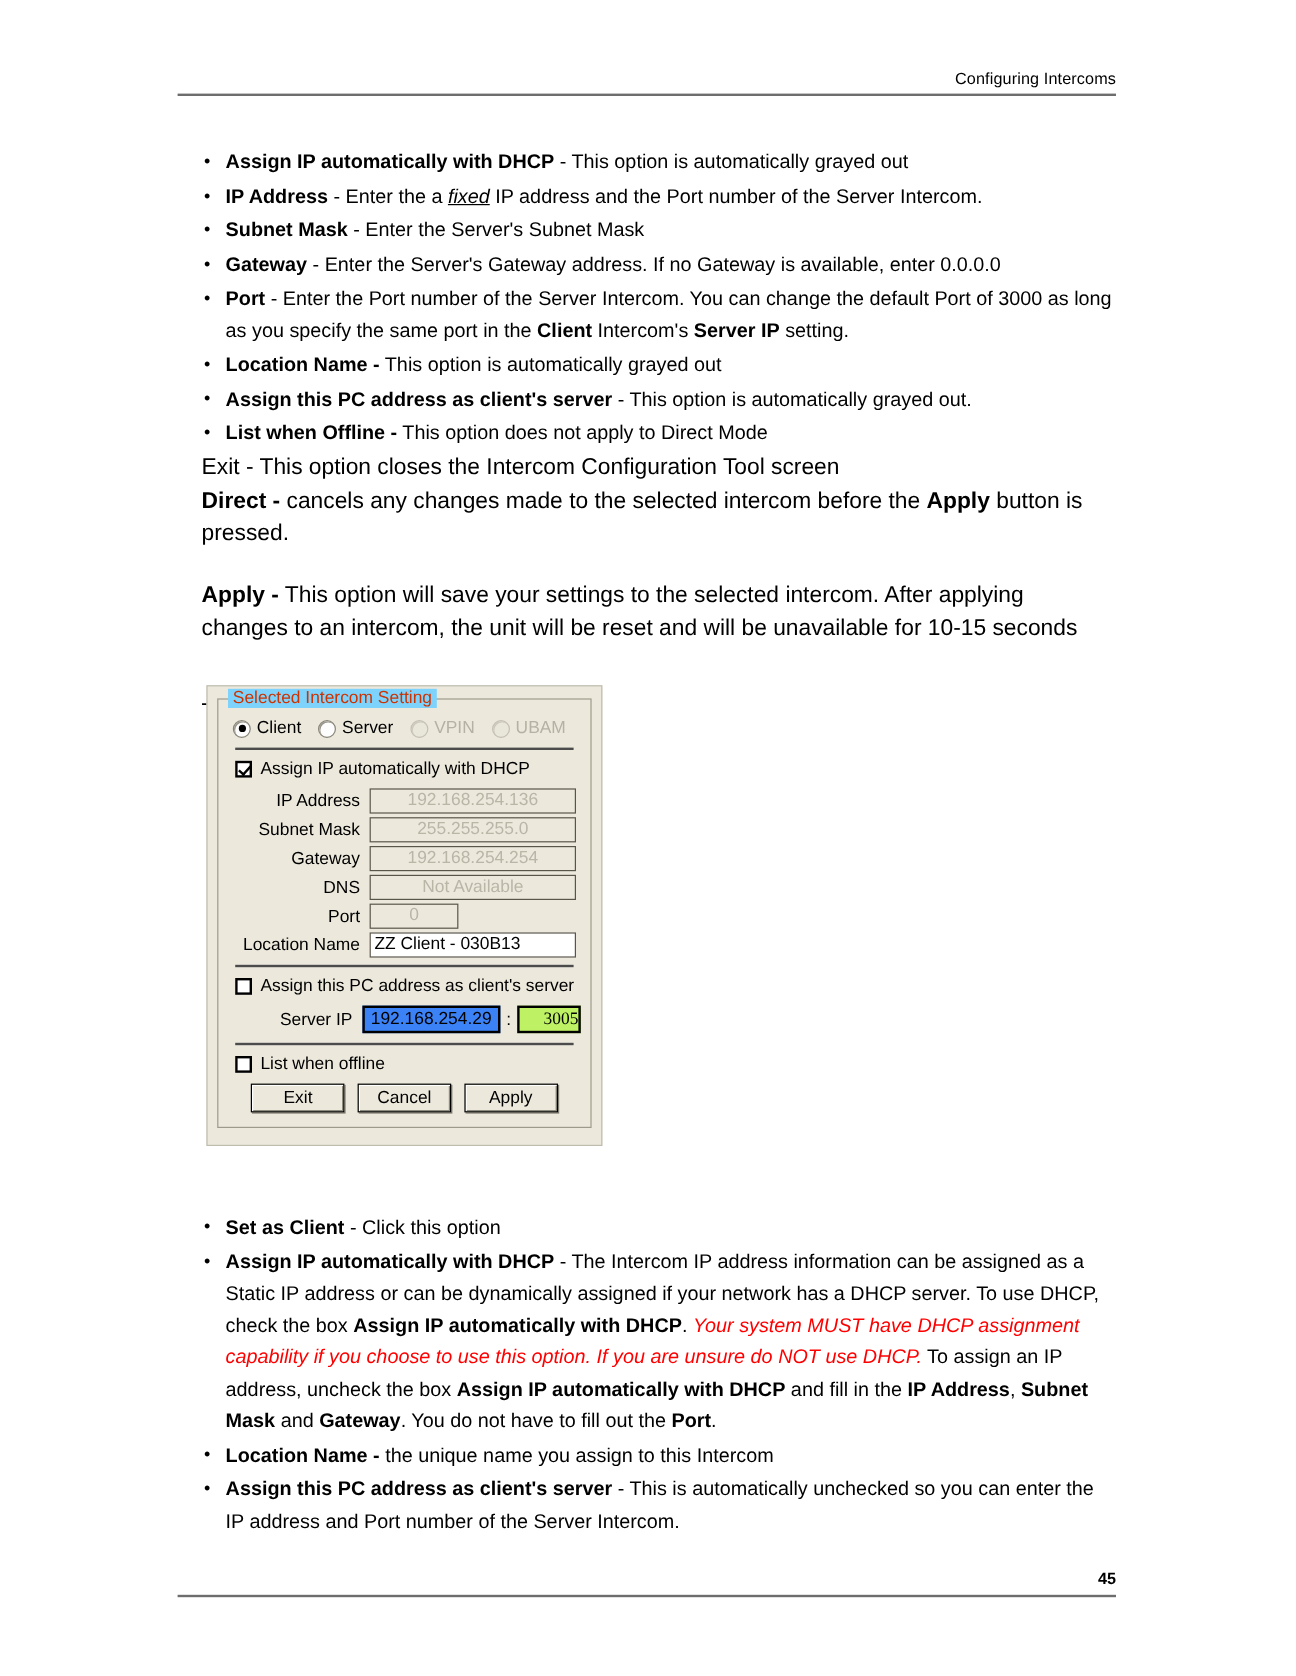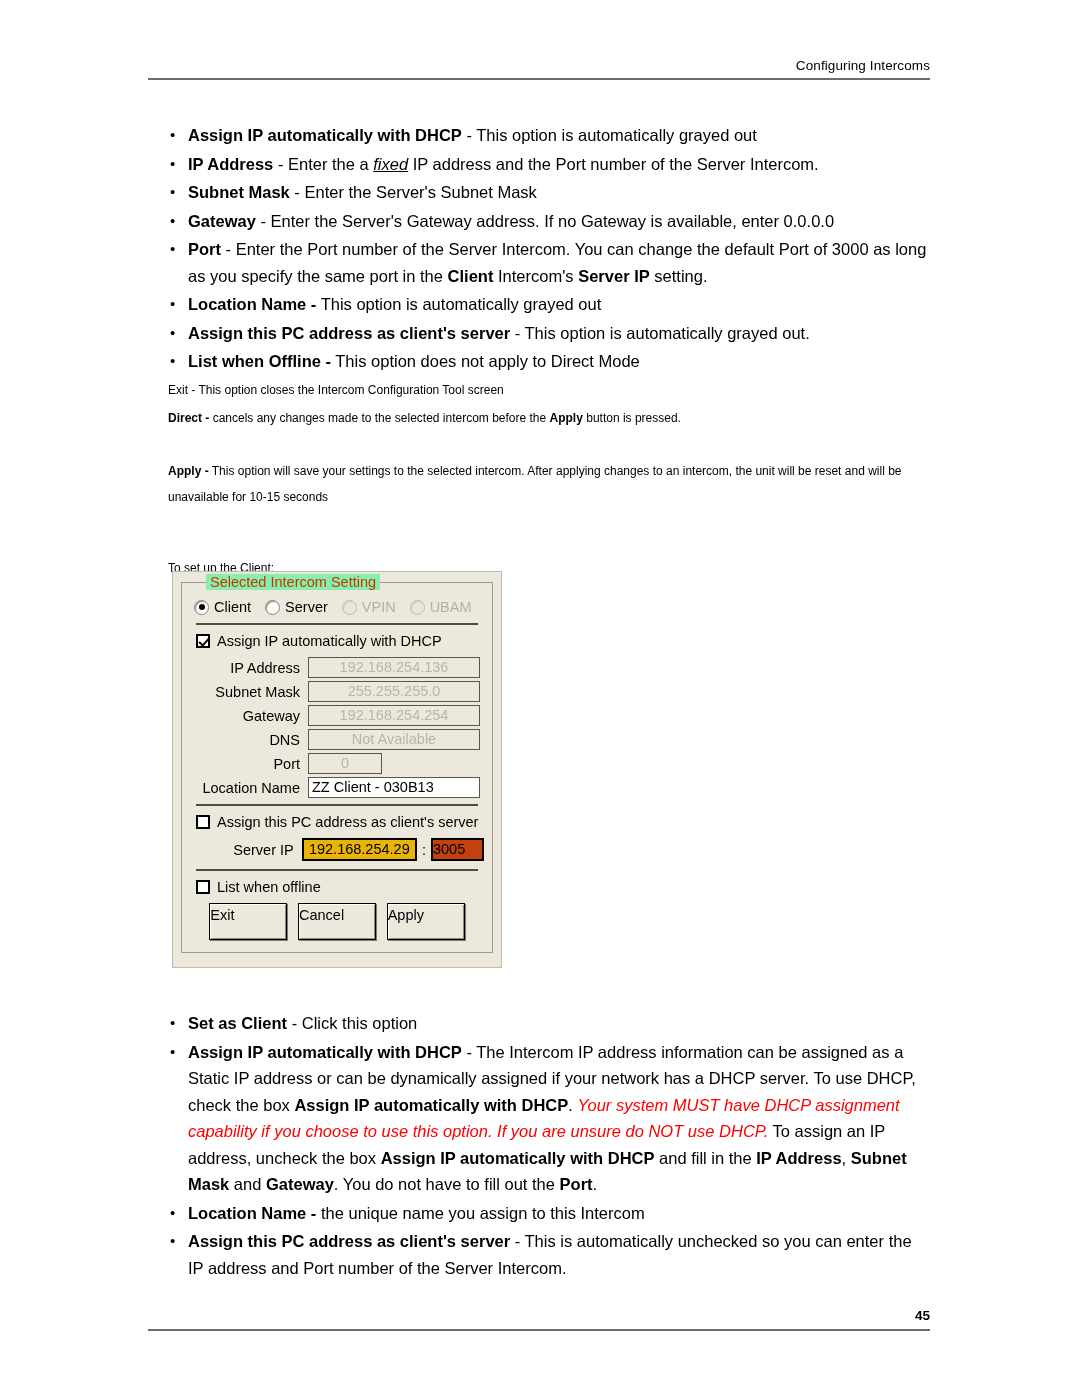--- a/index.html
+++ b/index.html
@@ -43,21 +43,21 @@
   }
 
   
   .content {
     position: absolute;
     left: 168px;
     top: 122px;
     width: 760px;
   }
   .para {
-    font-size: 12px;
+    font-size: 19px;
     line-height: 26.5px;
     margin: 0 0 0 0;
     text-align: left;
   }
   .bullet-row {
     position: relative;
     padding-left: 20px;
     font-size: 16.5px;
     line-height: 26.5px;
   }
@@ -97,22 +97,22 @@
   .groupbox {
     position: relative;
     margin: 10px 8px 4px 8px;
     border: 1px solid #9e9a8b;
     padding: 14px 8px 10px 8px;
     box-sizing: border-box;
   }
   .groupbox-title {
     position: absolute;
     top: -9px;
-    left: 24px;
-    background: #86efac;
+    left: 8px;
+    background: #7dd3fc;
     padding: 0 4px;
     color: #cc3300;
     font-size: 14.5px;
     line-height: 16px;
     white-space: nowrap;
   }
 
   .radio-row {
     display: flex;
     align-items: center;
@@ -229,59 +229,60 @@
   }
   .serverip-label {
     width: 118px;
     text-align: right;
     padding-right: 8px;
     font-size: 14.5px;
     box-sizing: border-box;
   }
   .ip-box {
     border: 2px solid #000000;
-    background: #eab308;
+    background: #3b82f6;
     height: 23px;
     line-height: 19px;
     font-size: 14.5px;
     text-align: center;
     width: 122px;
     box-sizing: border-box;
     color: #000000;
   }
   .colon {
     padding: 0 5px;
     font-size: 14.5px;
   }
   .port-box {
     border: 2px solid #000000;
-    background: #c2410c;
+    background: #bef264;
     height: 23px;
     line-height: 19px;
     font-size: 14.5px;
-    text-align: left;
+    text-align: right;
     width: 56px;
     box-sizing: border-box;
     color: #000000;
+    font-family: Liberation Serif, serif;
   }
 
   .button-row {
     display: flex;
     justify-content: space-around;
     align-items: center;
     margin: 8px 14px 2px 14px;
   }
   .win-button {
     background: #ece9dc;
     border: 1px solid #000000;
     box-shadow: inset 1px 1px 0 #ffffff, inset -1px -1px 0 #8d8a7e, 1px 1px 0 #7d7a6e;
     width: 78px;
-    height: 37px;
+    height: 24px;
     line-height: 22px;
-    text-align: left;
+    text-align: center;
     font-size: 14.5px;
     box-sizing: border-box;
   }
 
   
   .footer {
     position: absolute;
     left: 148px;
     top: 1308px;
     width: 782px;

